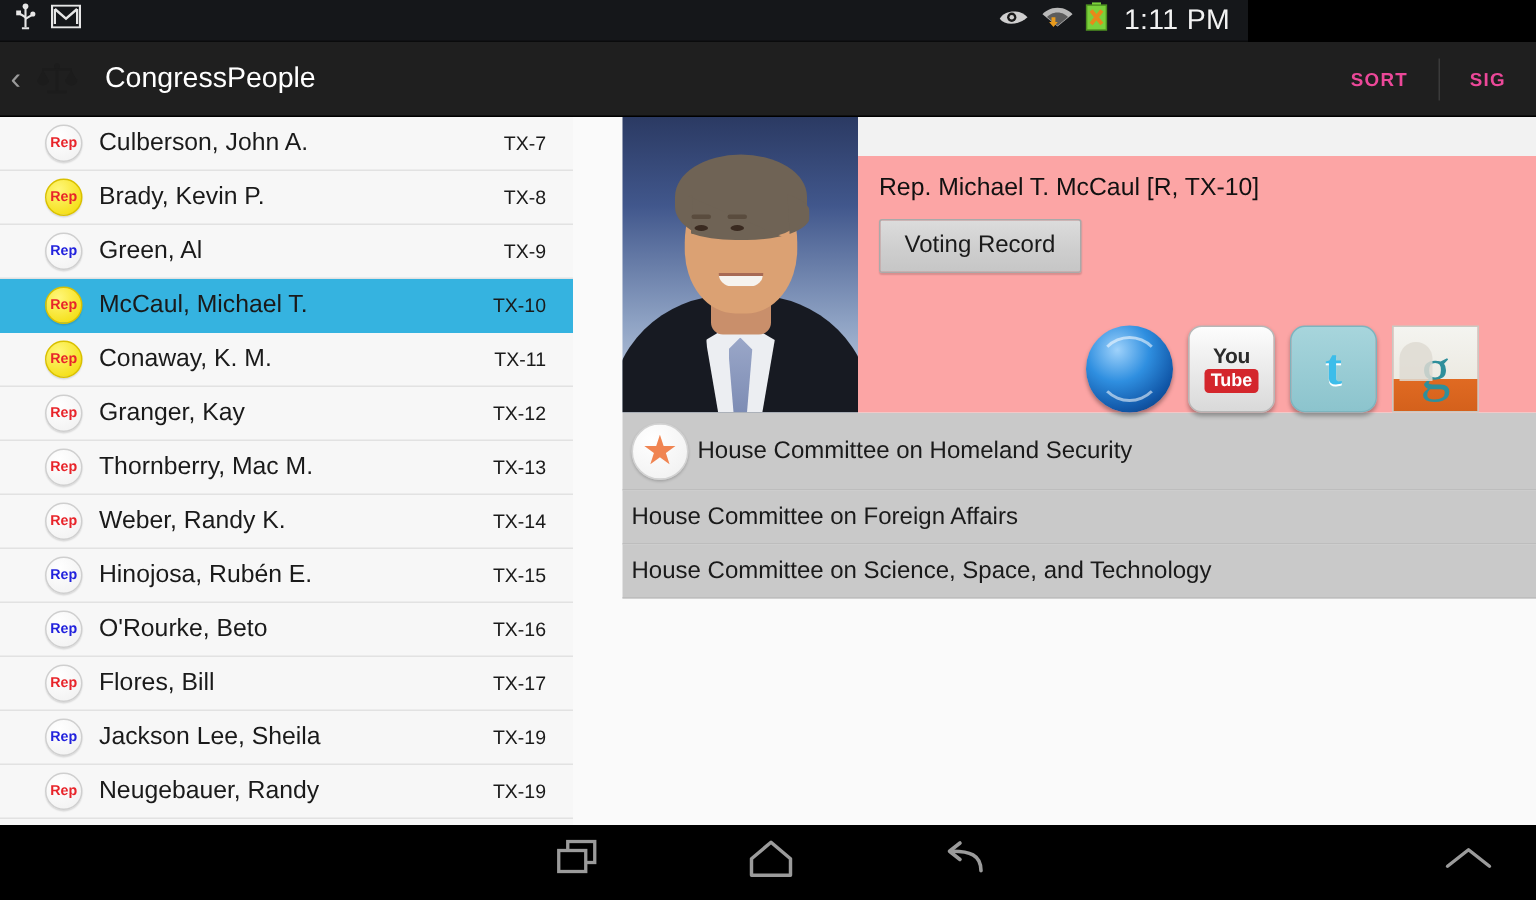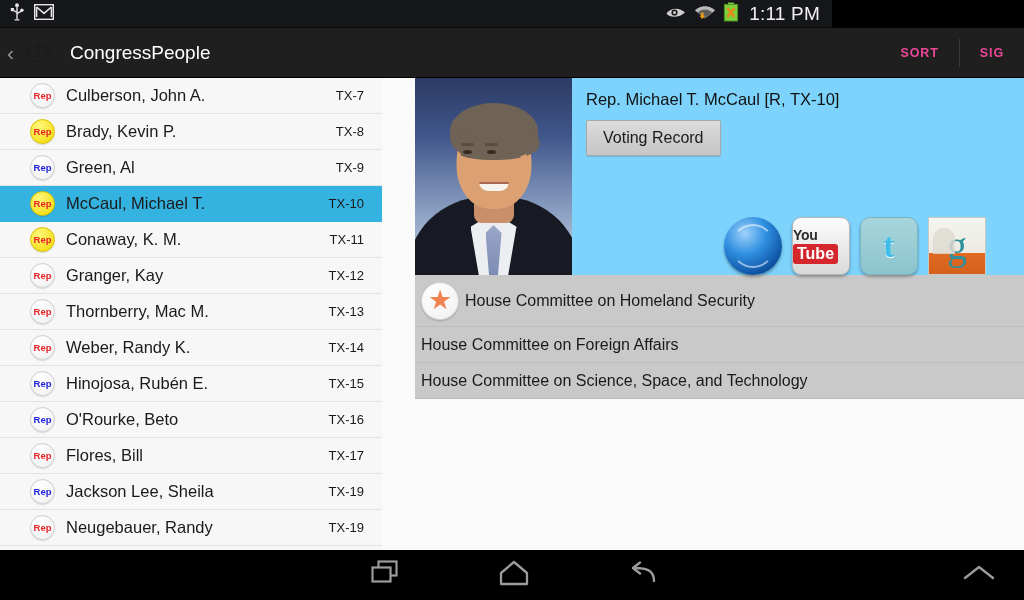--- a/index.html
+++ b/index.html
@@ -139,21 +139,21 @@
   .p-brow {
     position: absolute; top: 65px; width: 13px; height: 3px; background: #5a4c3e; border-radius: 2px;
   }
   .p-brow.l { left: 46px; } .p-brow.r { left: 70px; }
   .p-mouth {
     position: absolute; top: 104px; left: 50%; transform: translateX(-50%);
     width: 30px; height: 9px; background: #f6f3ee; border-radius: 0 0 14px 14px;
     border-top: 2px solid #a86a54;
   }
 
-  .dinfo { flex: 1; position: relative; padding: 12px 0 0 14px; background: #7dd3fc; }
+  .dinfo { flex: 1; position: relative; padding: 12px 0 0 14px; background: #fca5a5; margin-top: 26px; }
   .dtitle { font-size: 16.5px; color: #111; }
   .vote-btn {
     margin-top: 11px; display: inline-block;
     background: linear-gradient(180deg,#dcdcdc 0%, #cfcfcf 52%, #c6c6c6 100%);
     border: 1px solid #a9a9a9; border-radius: 2px;
     padding: 8px 16px; font-size: 16px; color: #1a1a1a;
     box-shadow: 0 1px 1px rgba(0,0,0,.14);
   }
   .links { position: absolute; left: 152px; bottom: 0; display: flex; align-items: flex-end; gap: 10px; }
   .lnk { width: 58px; height: 58px; flex: none; position: relative; }
@@ -163,26 +163,26 @@
     box-shadow: 0 2px 3px rgba(0,0,0,.35);
   }
   .lnk.web::after {
     content: ""; position: absolute; inset: 7px;
     border-radius: 50%; border: 2px solid rgba(255,255,255,.55);
     border-left-color: transparent; border-right-color: transparent;
   }
   .lnk.yt {
     background: linear-gradient(180deg,#fdfdfd,#d9d9d9);
     border: 1px solid #b6b6b6; border-radius: 9px;
-    display: flex; flex-direction: column; align-items: flex-start; justify-content: center;
+    display: flex; flex-direction: column; align-items: center; justify-content: center;
     box-shadow: 0 2px 3px rgba(0,0,0,.3);
   }
   .yt-you { font-size: 14px; font-weight: bold; color: #2b2b2b; line-height: 1; letter-spacing: -.3px; }
   .yt-tube {
-    margin-top: 2px; background: #d4262c; color: #fff; font-size: 16px; font-weight: bold;
+    margin-top: 2px; background: #d4262c; color: #fff; font-size: 12px; font-weight: bold;
     border-radius: 3px; padding: 1px 4px; line-height: 1.15;
   }
   .lnk.tw {
     background: linear-gradient(180deg,#a7d5dc,#8cc4cd);
     border: 1px solid #7cb4be; border-radius: 10px;
     display: flex; align-items: center; justify-content: center;
     box-shadow: 0 2px 3px rgba(0,0,0,.3);
   }
   .tw-b { font-family: "Liberation Serif", serif; font-size: 34px; font-weight: bold; color: #3cbdea;
           text-shadow: 0 1px 0 #fff; line-height: 1; }

